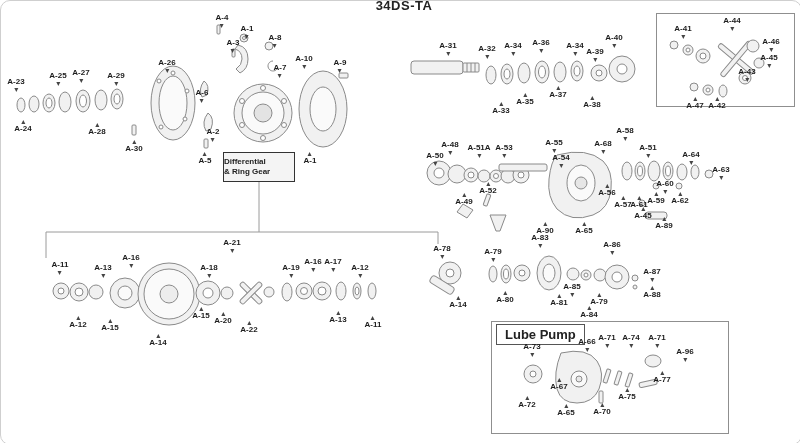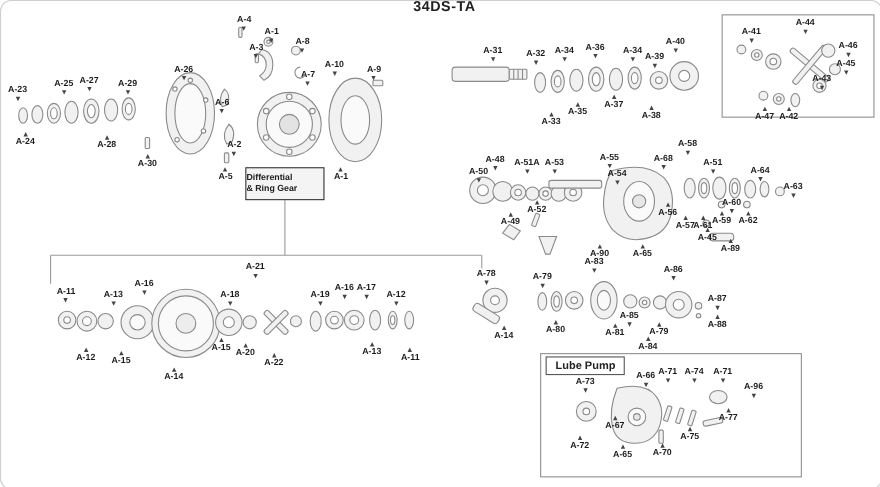--- a/index.html
+++ b/index.html
@@ -13,21 +13,21 @@
     font-size:13px; font-weight:bold; color:#222; letter-spacing:.5px;
   }
   .art { position:absolute; left:0; top:0; width:800px; height:443px; }
   .frame {
     position:absolute; border:1px solid #8f8f8f; background:transparent;
   }
   .frame.spider { left:655px; top:12px; width:137px; height:92px; }
   .frame.lube   { left:490px; top:320px; width:236px; height:111px; }
   .lube-title {
     position:absolute; left:4px; top:2px; padding:2px 8px;
-    border:1px solid #555; background:#fff; font-size:10px; font-weight:bold; color:#222;
+    border:1px solid #555; background:#fff; font-size:13px; font-weight:bold; color:#222;
   }
   .diff-box {
     position:absolute; left:222px; top:151px; width:70px; height:28px;
     border:1.5px solid #333; background:#f4f4f4; display:flex; flex-direction:column;
     align-items:flex-start; justify-content:center; gap:1px;
   }
   .diff-box span { font-size:8px; font-weight:bold; color:#222; line-height:1.1; }
   #labels { position:absolute; inset:0; }
   .lbl {
     position:absolute; transform:translateX(-50%);

